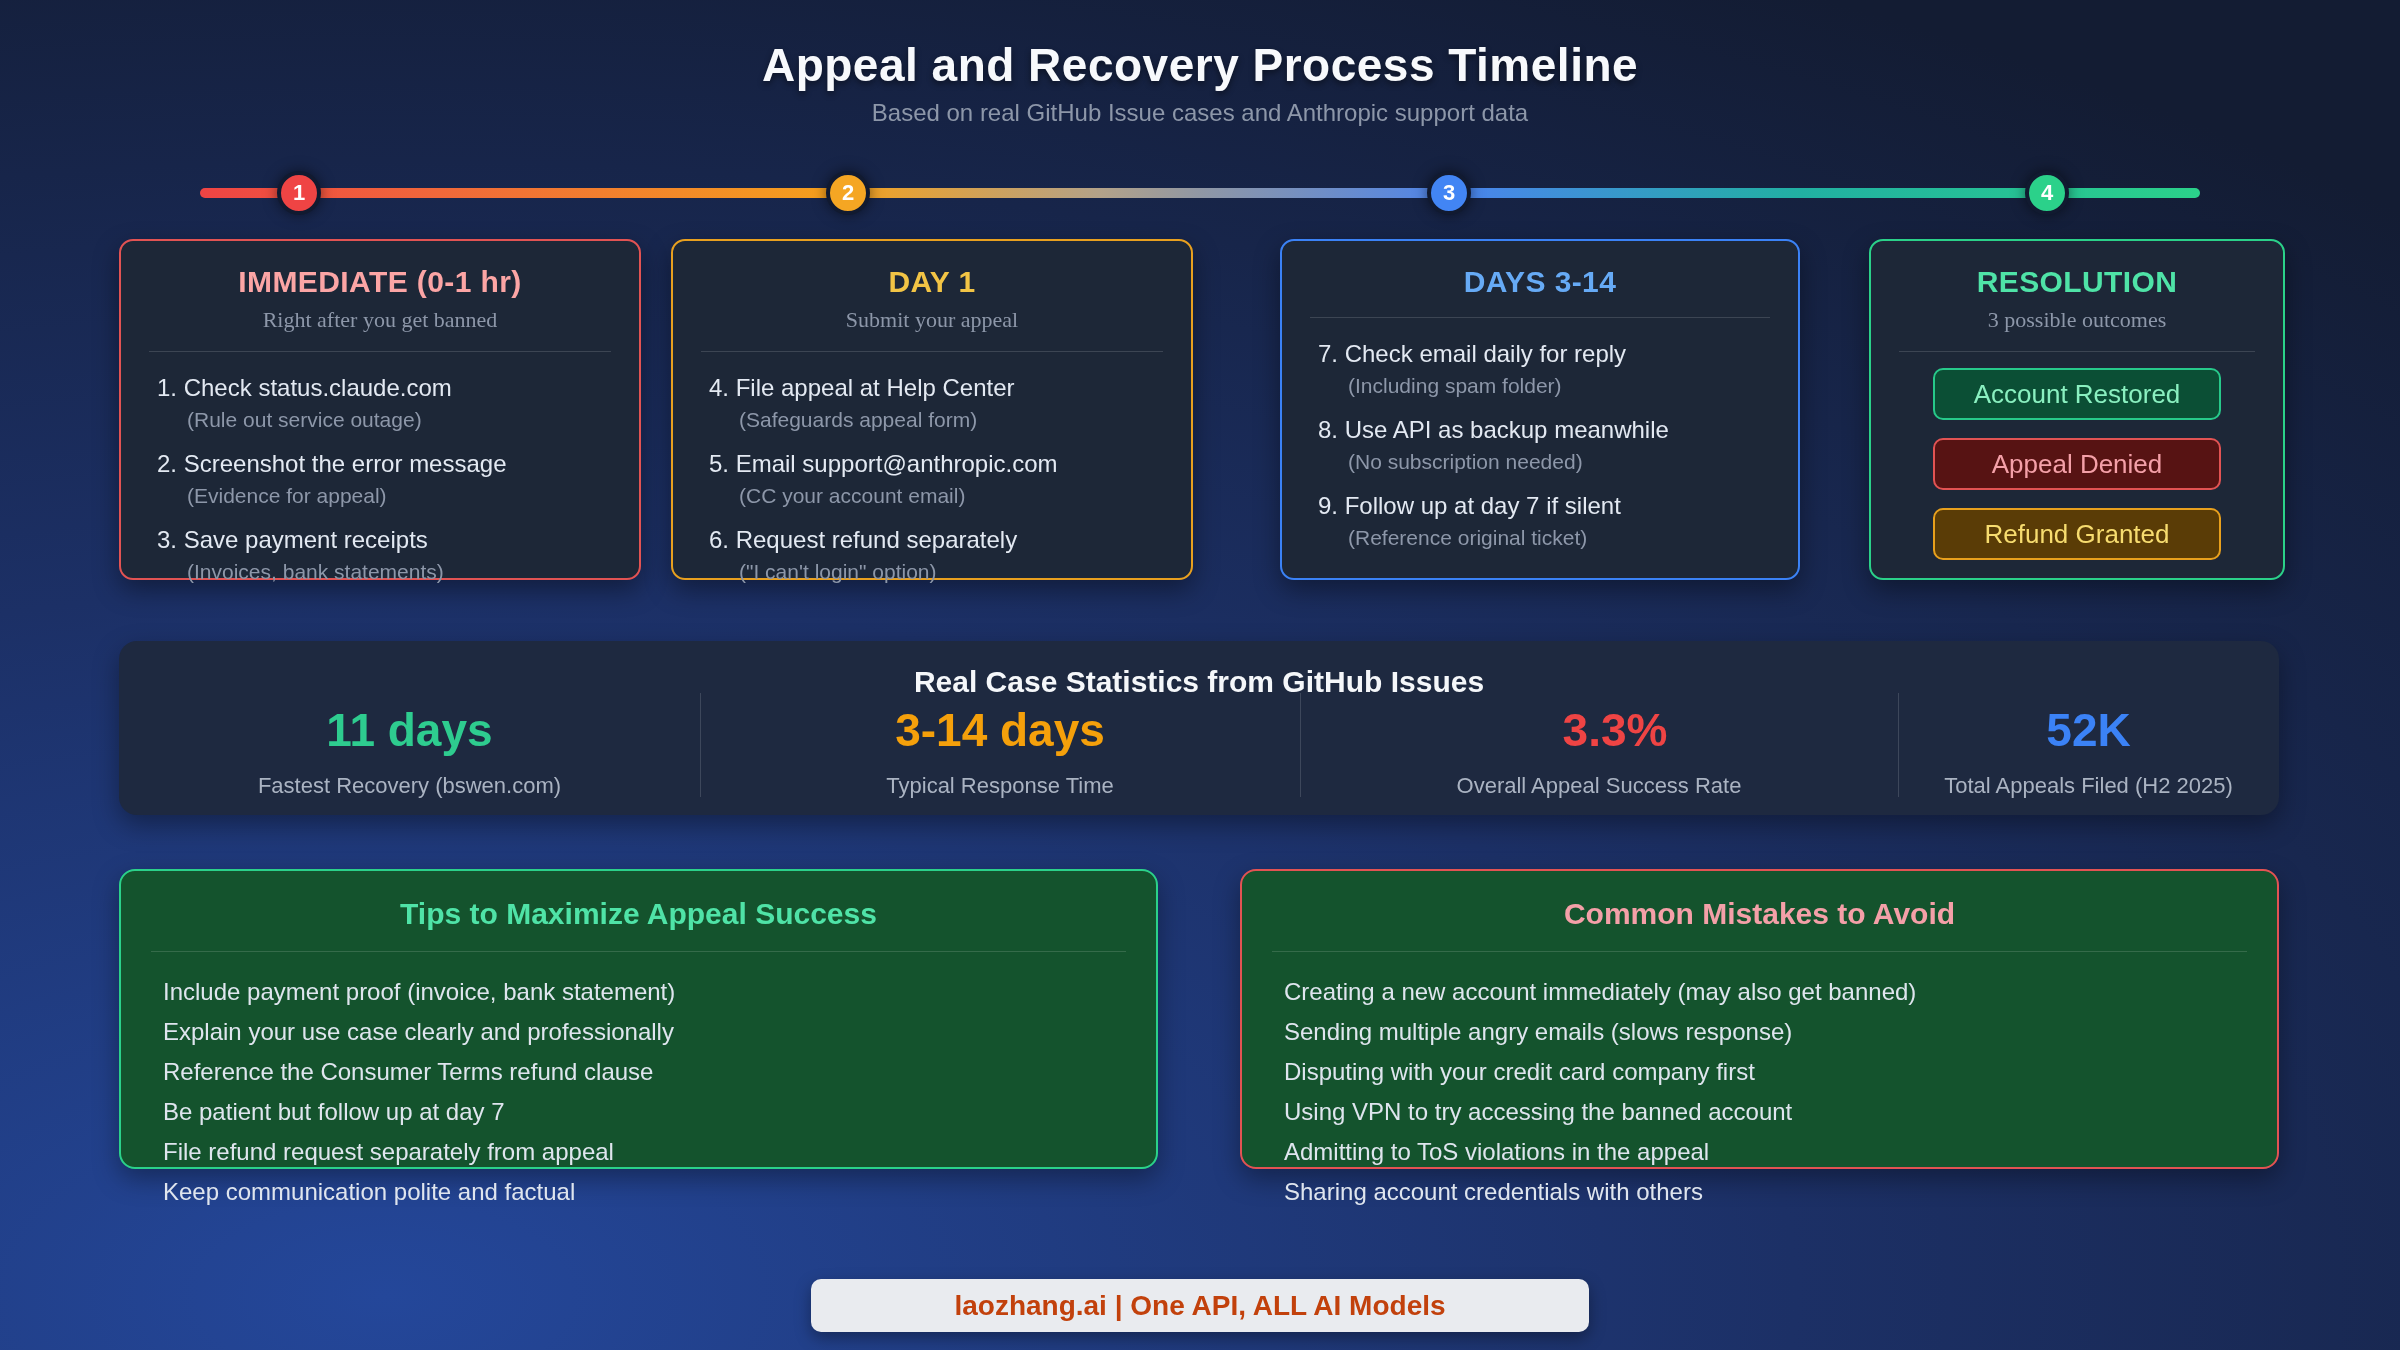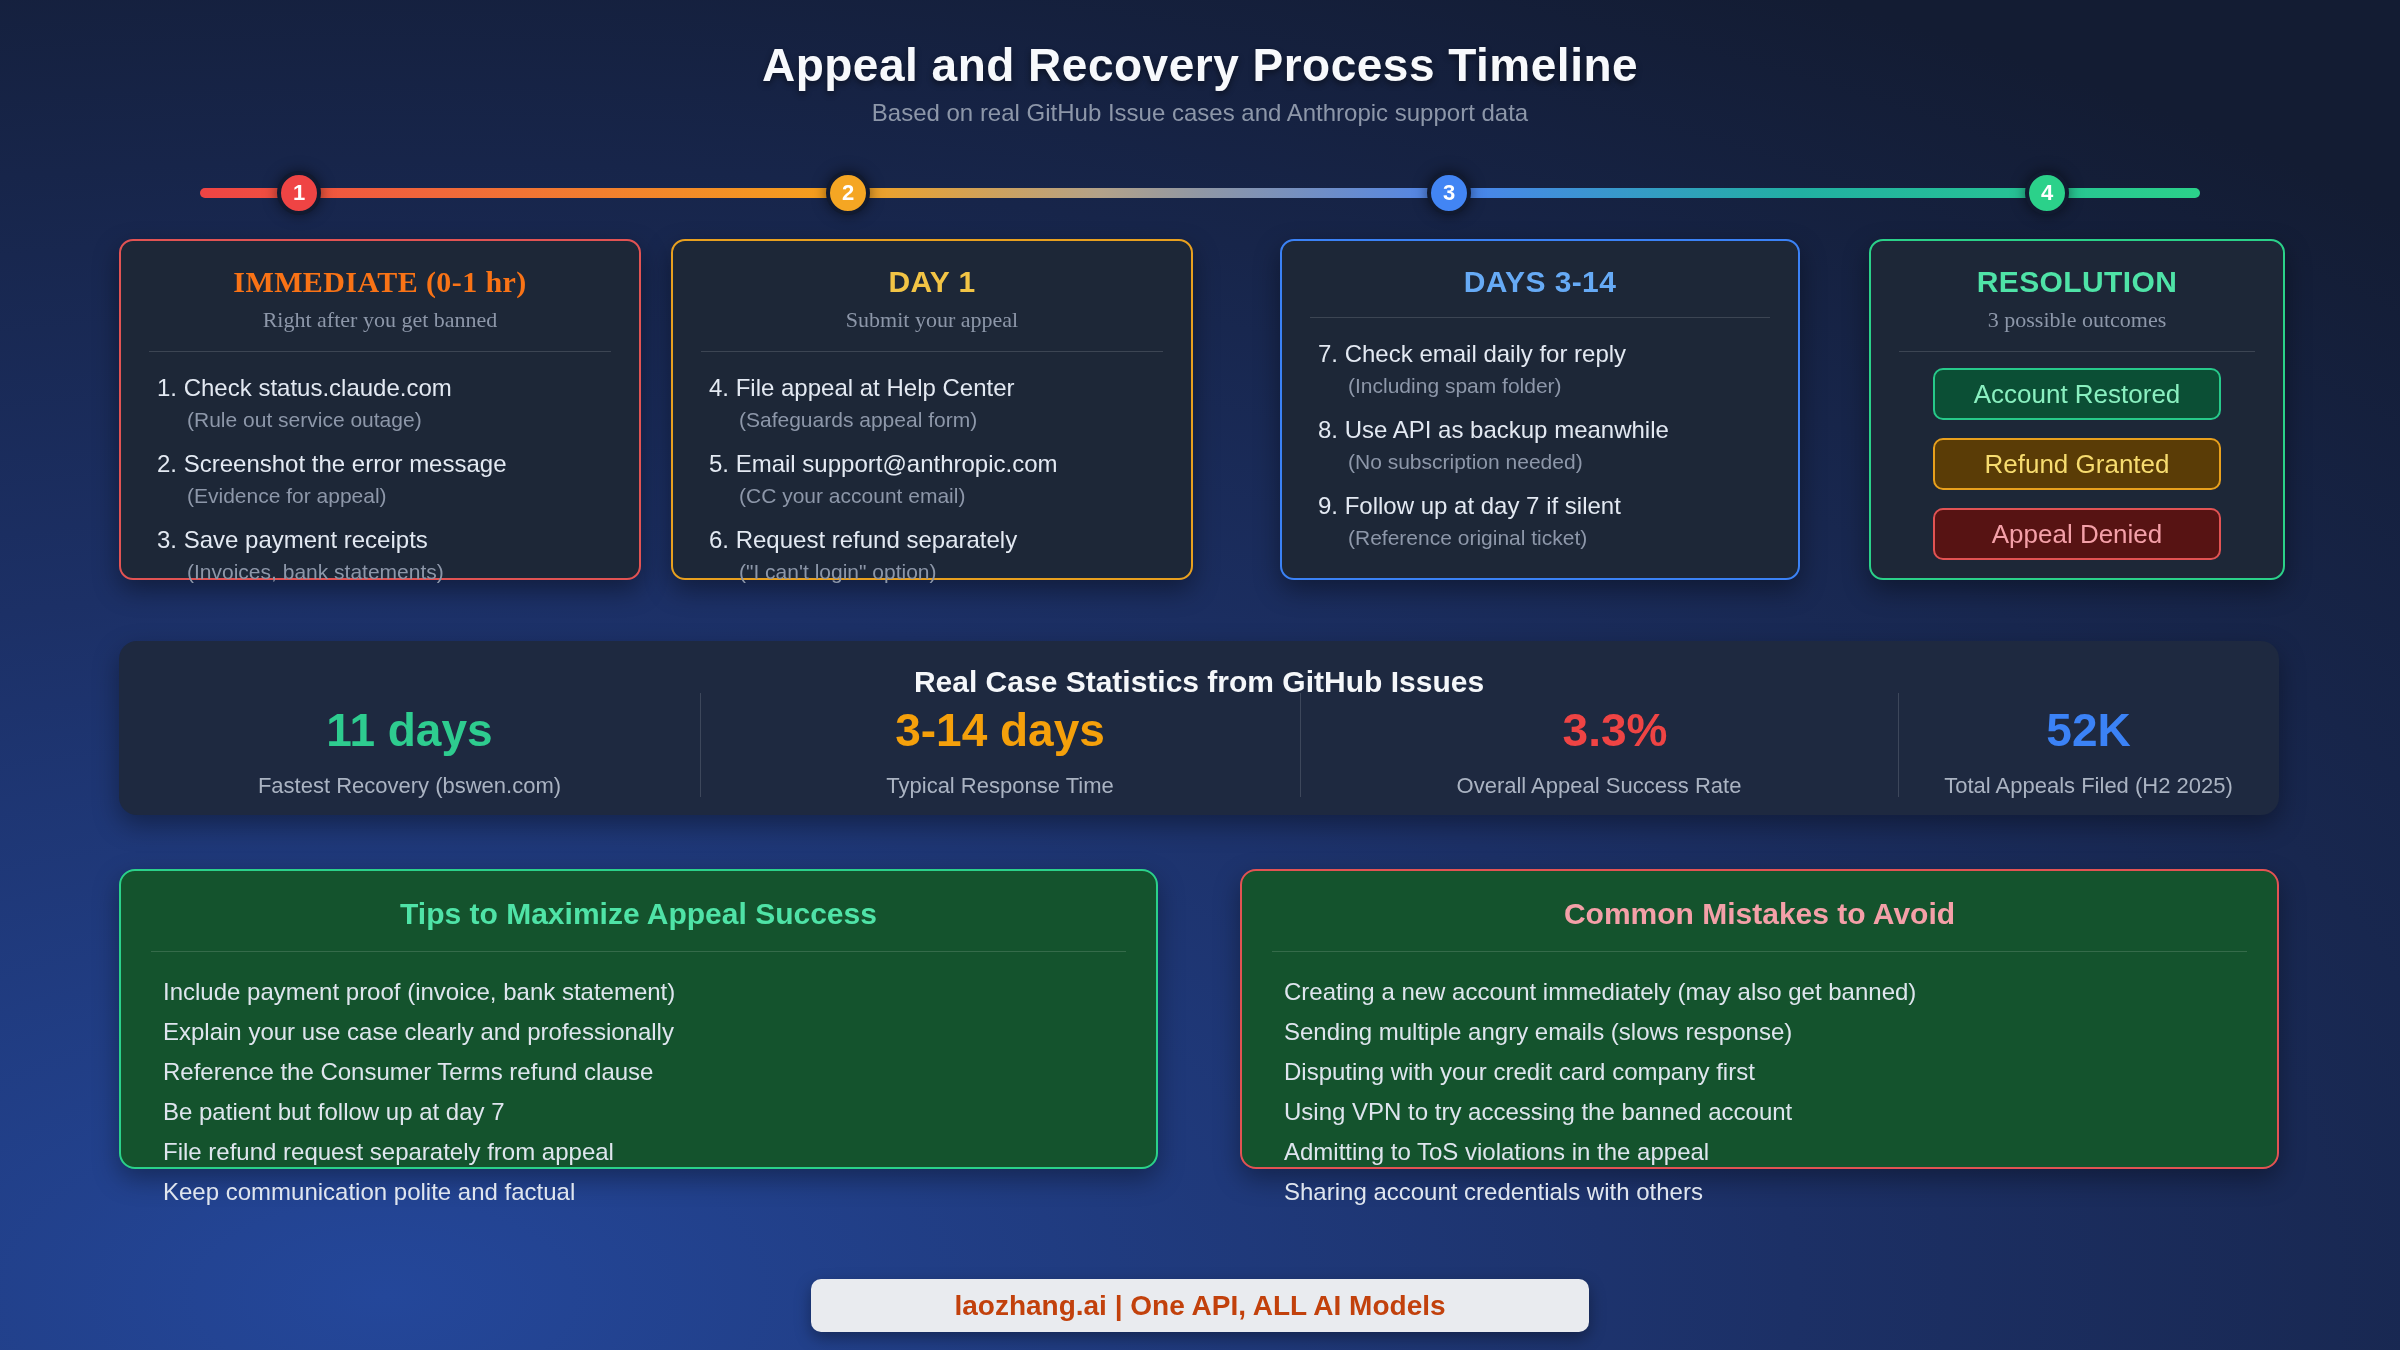--- a/index.html
+++ b/index.html
@@ -35,21 +35,21 @@
   .phase-card{
     position:absolute;top:239px;height:341px;box-sizing:border-box;
     background:#1d2737;border:2px solid;border-radius:14px;
     box-shadow:0 10px 26px rgba(0,0,0,.38);
   }
   .phase-card.p1{left:119px;width:522px;border-color:#e25353;}
   .phase-card.p2{left:671px;width:522px;border-color:#e8a01f;}
   .phase-card.p3{left:1280px;width:520px;border-color:#3b82f6;}
   .phase-card.p4{left:1869px;width:416px;border-color:#2bd189;}
   .phase-title{margin-top:24px;text-align:center;font-size:30px;font-weight:bold;letter-spacing:.4px;}
-  .p1 .phase-title{color:#f97316;font-family:Liberation Serif, serif;}
+  .p1 .phase-title{color:#fca5a5;}
   .p2 .phase-title{color:#f2c445;}
   .p3 .phase-title{color:#66aaf5;}
   .p4 .phase-title{color:#4fe3a7;}
   .phase-subtitle{margin-top:8px;text-align:center;font-size:22px;color:#8d97a9;font-family:Liberation Serif, serif;}
   .phase-divider{height:1px;background:rgba(255,255,255,.14);margin:18px 28px 0;}
   .steps{padding:22px 36px 0;}
   .step{margin-bottom:18px;}
   .step-text{font-size:24px;color:#e3e9f2;}
   .step-note{font-size:21px;color:#8d97a9;margin-top:6px;padding-left:30px;}
   
@@ -176,22 +176,22 @@
     </div>
   </div>
 </div>
 
 <div class="phase-card p4">
   <div class="phase-title">RESOLUTION</div>
   <div class="phase-subtitle">3 possible outcomes</div>
   <div class="phase-divider"></div>
   <div class="outcomes">
     <div class="outcome ok">Account Restored</div>
+    <div class="outcome denied">Appeal Denied</div>
     <div class="outcome refund">Refund Granted</div>
-    <div class="outcome denied">Appeal Denied</div>
   </div>
 </div>
 
 <div class="stats-bar">
   <div class="stats-heading">Real Case Statistics from GitHub Issues</div>
   <div class="stat s1">
     <div class="stat-value">11 days</div>
     <div class="stat-label">Fastest Recovery (bswen.com)</div>
   </div>
   <div class="stat s2">

